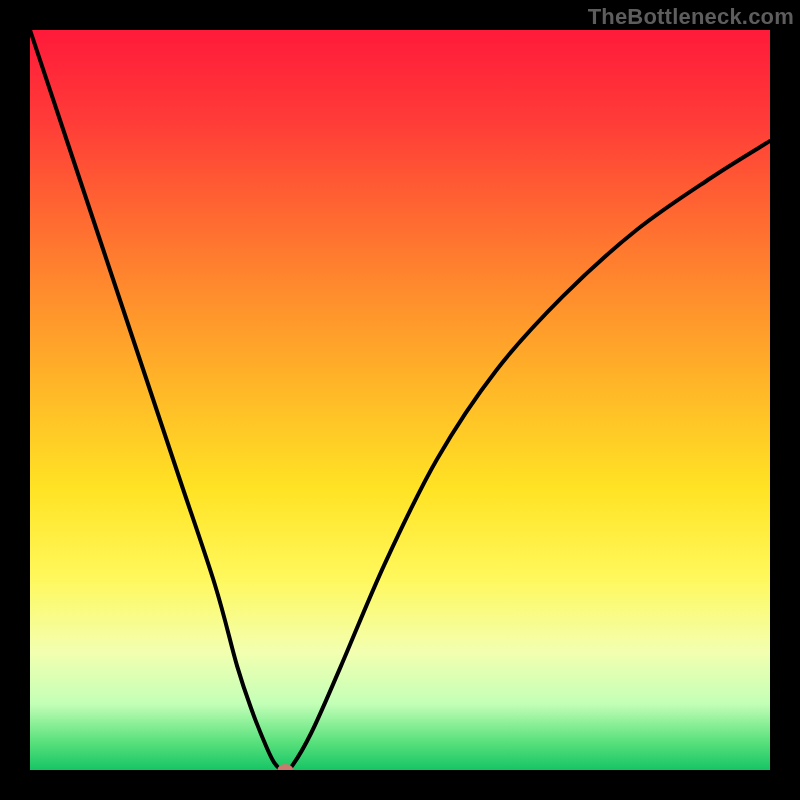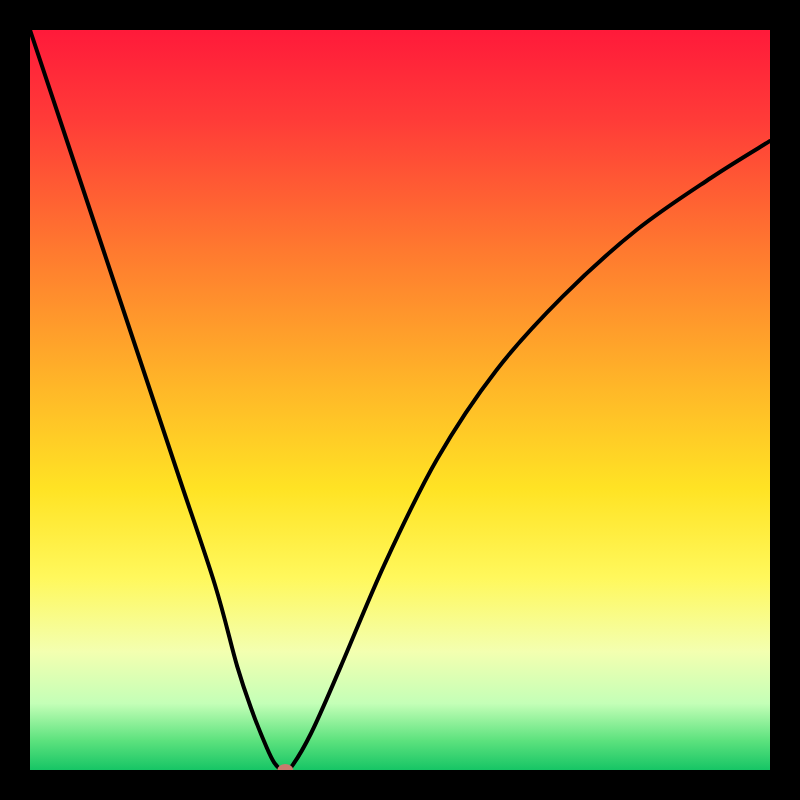--- a/index.html
+++ b/index.html
@@ -35,20 +35,21 @@
   }
   svg {
     display: block;
   }
 </style>
 </head>
 <body>
 
 <div class="outer">
 
+  <div class="watermark">TheBottleneck.com</div>
 
   <div class="plot-area">
     <svg id="chart-svg" width="740" height="740" viewBox="0 0 740 740">
       <defs>
         <linearGradient id="bg-grad" x1="0" y1="0" x2="0" y2="1">
             <stop offset="0%" stop-color="#ff1a3a"></stop>
             <stop offset="12%" stop-color="#ff3b38"></stop>
             <stop offset="30%" stop-color="#ff7a2f"></stop>
             <stop offset="48%" stop-color="#ffb628"></stop>
             <stop offset="62%" stop-color="#ffe324"></stop>

